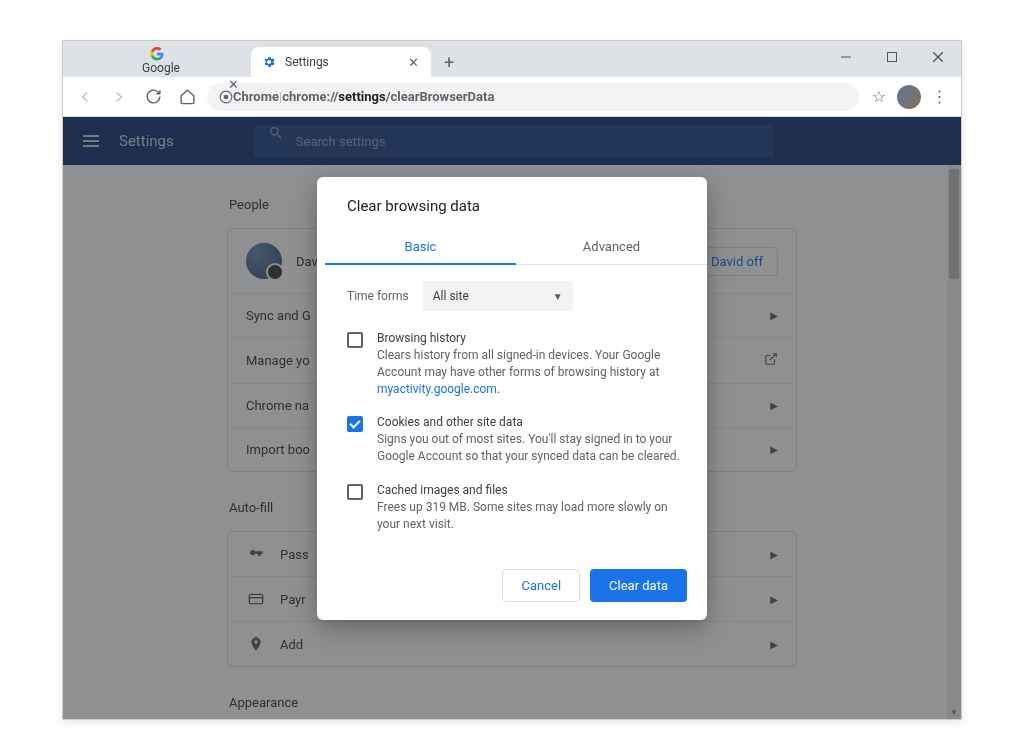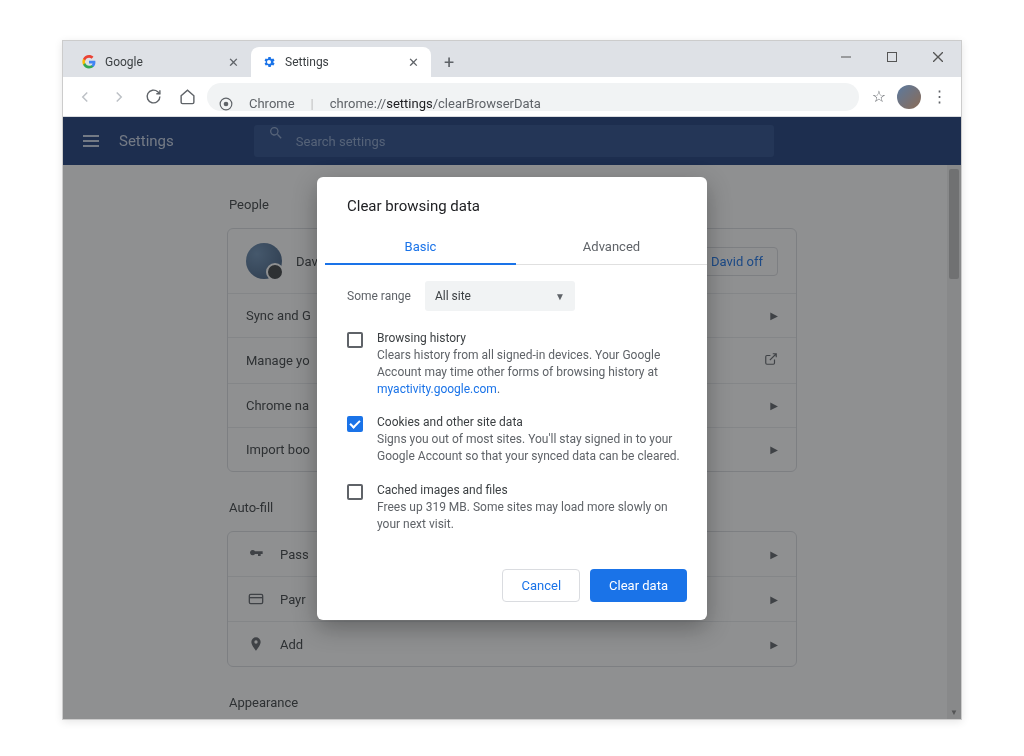--- a/index.html
+++ b/index.html
@@ -8,31 +8,31 @@
     
     .window { border: 1px solid #ccc; width: 900px; height: 680px; margin: 40px auto; position: relative; background: #fff; box-shadow: 0 2px 8px rgba(0,0,0,.1); }
 
     
     .win-controls { position: absolute; top: 0; right: 0; display: flex; z-index: 5; }
     .win-btn { width: 46px; height: 32px; display: flex; align-items: center; justify-content: center; color: #555; font-size: 14px; cursor: pointer; }
 
     
     .tabstrip { height: 36px; background: #dee1e6; display: flex; align-items: flex-end; padding-left: 8px; position: relative; }
     .tab { height: 30px; min-width: 180px; display: flex; align-items: center; padding: 0 10px; font-size: 12px; color: #3c4043; border-radius: 8px 8px 0 0; cursor: pointer; position: relative; }
-    .tab.inactive { background: #dee1e6; }
+    .tab.inactive { background: #dee1e6; flex-direction: column; }
     .tab.active { background: #fff; }
     .tab .tfav { width: 16px; height: 16px; margin-right: 8px; display: flex; align-items: center; justify-content: center; }
     .tab .tclose { margin-left: auto; font-size: 13px; color: #5f6368; padding: 2px; cursor: pointer; }
     .newtab { width: 28px; height: 28px; display: flex; align-items: center; justify-content: center; font-size: 18px; color: #5f6368; cursor: pointer; margin-left: 4px; margin-bottom: 1px; }
 
     
     .toolbar { height: 40px; background: #fff; border-bottom: 1px solid #dadce0; display: flex; align-items: center; padding: 0 8px; gap: 6px; }
     .nav-icon { width: 28px; height: 28px; display: flex; align-items: center; justify-content: center; color: #5f6368; cursor: pointer; border-radius: 50%; }
     .nav-icon.disabled { color: #bdc1c6; }
-    .omnibox { flex: 1; height: 28px; background: #f1f3f4; border-radius: 14px; display: flex; align-items: flex-end; padding: 0 12px; font-size: 13px; color: #5f6368; gap: 16px; }
+    .omnibox { flex: 1; height: 28px; background: #f1f3f4; border-radius: 14px; display: flex; align-items: center; padding: 0 12px; font-size: 13px; color: #5f6368; gap: 0; font-weight: bold; }
     .omni-sep { color: #bdbdbd; }
     .omni-strong { color: #202124; }
     .toolbar-right { display: flex; align-items: center; gap: 4px; }
     .star { color: #5f6368; }
     .avatar-sm { width: 24px; height: 24px; border-radius: 50%; background: linear-gradient(135deg,#5b7aa0,#8b6b55); }
     .kebab { color: #5f6368; font-size: 16px; letter-spacing: -1px; }
 
     
     .viewport { position: relative; height: calc(100% - 76px); overflow: hidden; background: #fff; }
     .settings-header { height: 48px; background: #1a3a7a; display: flex; align-items: center; padding: 0 20px; gap: 20px; }
@@ -276,32 +276,32 @@
 
     <div class="scrim"></div>
     <div class="dialog">
       <div class="dialog-title">Clear browsing data</div>
       <div class="dialog-tabs">
         <div class="dialog-tab active">Basic</div>
         <div class="dialog-tab">Advanced</div>
       </div>
       <div class="dialog-body">
         <div class="time-row">
-          <span>Some range</span>
+          <span>Time forms</span>
           <div class="select">
             <span>All site</span>
             <span style="font-size:10px;color:#5f6368;">▼</span>
           </div>
         </div>
 
         <div class="opt-row">
           <div class="cbox"></div>
           <div class="opt-text">
             <div class="ot-title">Browsing history</div>
-            <div class="ot-desc"><span>Clears history from all signed-in devices. Your Google Account may time other forms of browsing history at </span><a href="#">myactivity.google.com</a><span>.</span></div>
+            <div class="ot-desc"><span>Clears history from all signed-in devices. Your Google Account may have other forms of browsing history at </span><a href="#">myactivity.google.com</a><span>.</span></div>
           </div>
         </div>
 
         <div class="opt-row">
           <div class="cbox checked"></div>
           <div class="opt-text">
             <div class="ot-title">Cookies and other site data</div>
             <div class="ot-desc">Signs you out of most sites. You'll stay signed in to your Google Account so that your synced data can be cleared.</div>
           </div>
         </div>

